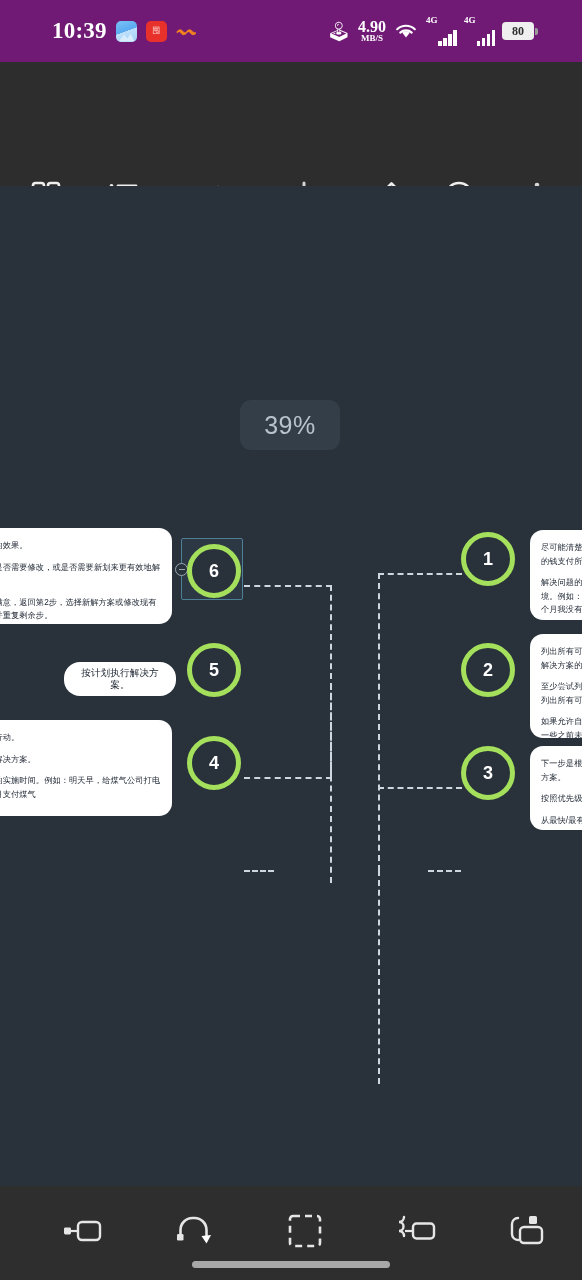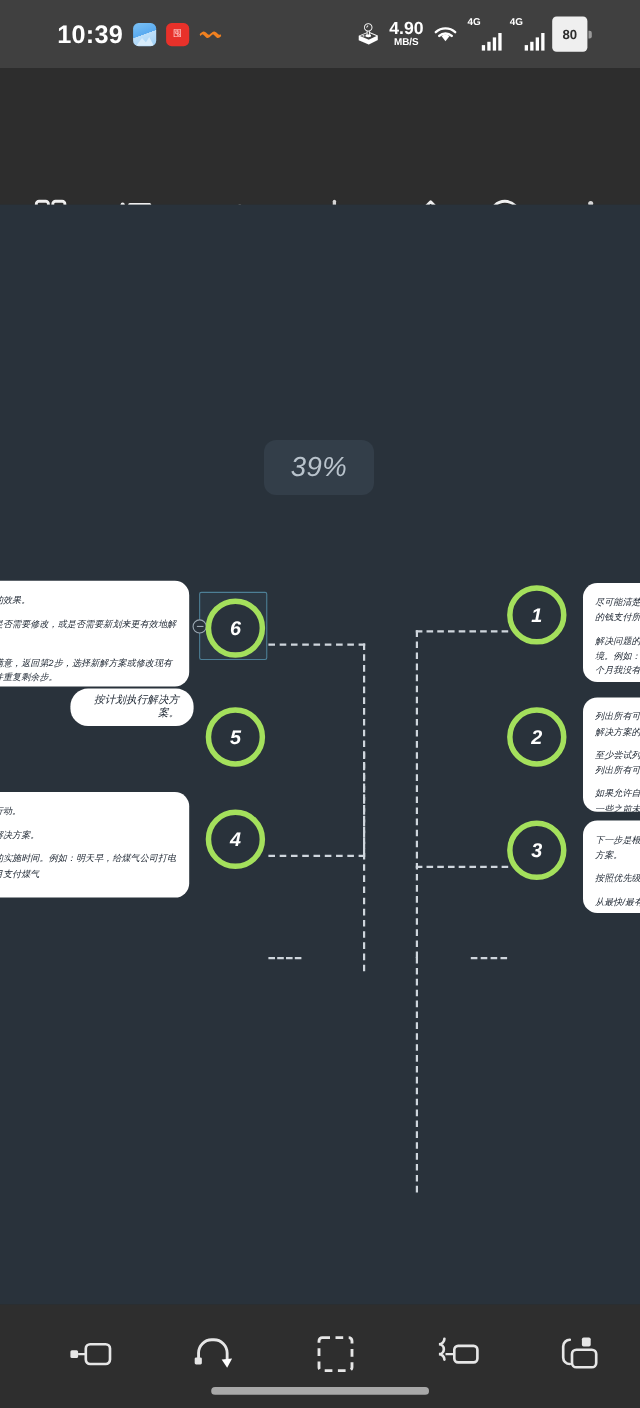--- a/index.html
+++ b/index.html
@@ -7,22 +7,22 @@
   body{
     background:#2b2b2b;
     font-family:"Liberation Sans","DejaVu Sans",sans-serif;
     overflow:hidden;
     position:relative;
   }
 
   
   .statusbar{
     position:absolute; left:0; top:0; width:582px; height:62px;
-    background:#404040;
-    display:flex; align-items:center;
+    background:#701a75;
+    display:flex; align-items:center;font-family:Liberation Serif, serif;
   }
   .sb-left{ display:flex; align-items:center; gap:9px; margin-left:52px; }
   .sb-clock{ color:#fff; font-size:23px; font-weight:bold; letter-spacing:.2px; }
   .sb-app{ width:21px; height:21px; border-radius:5px; position:relative; overflow:hidden;}
   .sb-app.photos{ background:linear-gradient(160deg,#7cc2f5 0%,#59aaf0 48%,#bfe0fa 49%,#9ed0f7 100%); }
   .sb-app.photos:after{ content:""; position:absolute; left:3px; top:11px; width:16px; height:10px;
      background:#d8ecfb; clip-path:polygon(0% 100%,33% 30%,55% 70%,74% 22%,100% 100%); }
   .sb-app.red{ background:#e8312a; display:flex; align-items:center; justify-content:center;
      font-size:8px; color:#ffd9d9; line-height:1; }
   .sb-app.heart{ background:transparent; display:flex;align-items:center;justify-content:center; }
@@ -36,21 +36,21 @@
   .wifi-icon svg{ display:block; }
   .net-grp{ display:flex; align-items:flex-end; gap:1px; }
   .net-lbl{ color:#fff; font-size:9px; font-weight:bold; line-height:1; margin-bottom:21px; }
   .bars{ display:flex; align-items:flex-end; gap:1.5px; }
   .bars i{ display:block; width:3.5px; background:#fff; }
   .bars i:nth-child(1){ height:5px; }
   .bars i:nth-child(2){ height:8px; }
   .bars i:nth-child(3){ height:12px; }
   .bars i:nth-child(4){ height:16px; }
   .battery{ display:flex; align-items:center; }
-  .batt-body{ width:32px; height:32px; border-radius:4px; background:#efefef;
+  .batt-body{ width:32px; height:18px; border-radius:4px; background:#efefef;
     display:flex; align-items:center; justify-content:center; }
   .batt-body span{ color:#2d2d2d; font-size:12px; font-weight:bold; }
   .batt-tip{ width:3px; height:7px; background:#9a9a9a; border-radius:0 2px 2px 0; margin-left:1px;}
 
   
   .toolbar{
     position:absolute; left:0; top:62px; width:582px; height:124px;
     background:#2d2d2d;
     display:flex; align-items:center;
   }
@@ -58,21 +58,20 @@
     width:56px; height:56px; display:flex; align-items:center; justify-content:center;
     position:absolute; top:106px;
   }
   .tb-btn svg{ display:block; }
 
   
   .canvas{
     position:absolute; left:0; top:186px; width:582px; height:1000px;
     background:#29323b;
     overflow:hidden;
-    font-style:italic;
   }
   .zoom-badge{
     position:absolute; left:240px; top:214px; width:100px; height:50px;
     background:#333e49; border-radius:11px;
     display:flex; align-items:center; justify-content:center;
   }
   .zoom-badge span{ color:#b9c3cc; font-size:25px; letter-spacing:.5px; }
 
   
   .conn{ position:absolute; }
@@ -311,21 +310,21 @@
   <div class="node" style="left:461px; top:560px;">
     <span>3</span>
   </div>
 
   <div class="card" style="left:-58px; top:342px; width:230px; height:96px;">
     <p>估解决方案的效果。</p>
     <p>定现有计划是否需要修改，或是否需要新划来更有效地解决问题。</p>
     <p>果对结果不满意，返回第2步，选择新解方案或修改现有解决方案，并重复剩余步。</p>
   </div>
 
-  <div class="card pill" style="left:64px; top:440px; width:112px; height:34px;text-align:right;">
+  <div class="card pill" style="left:64px; top:476px; width:112px; height:34px;">
     <span>按计划执行解决方案。</span>
   </div>
 
   <div class="card" style="left:-58px; top:534px; width:230px; height:96px;">
     <p>确谁将采取行动。</p>
     <p>述如何实施解决方案。</p>
     <p>定解决方案的实施时间。例如：明天早，给煤气公司打电话，协商下月支付煤气</p>
   </div>
 
   <div class="card" style="left:530px; top:344px; width:150px; height:90px;">

